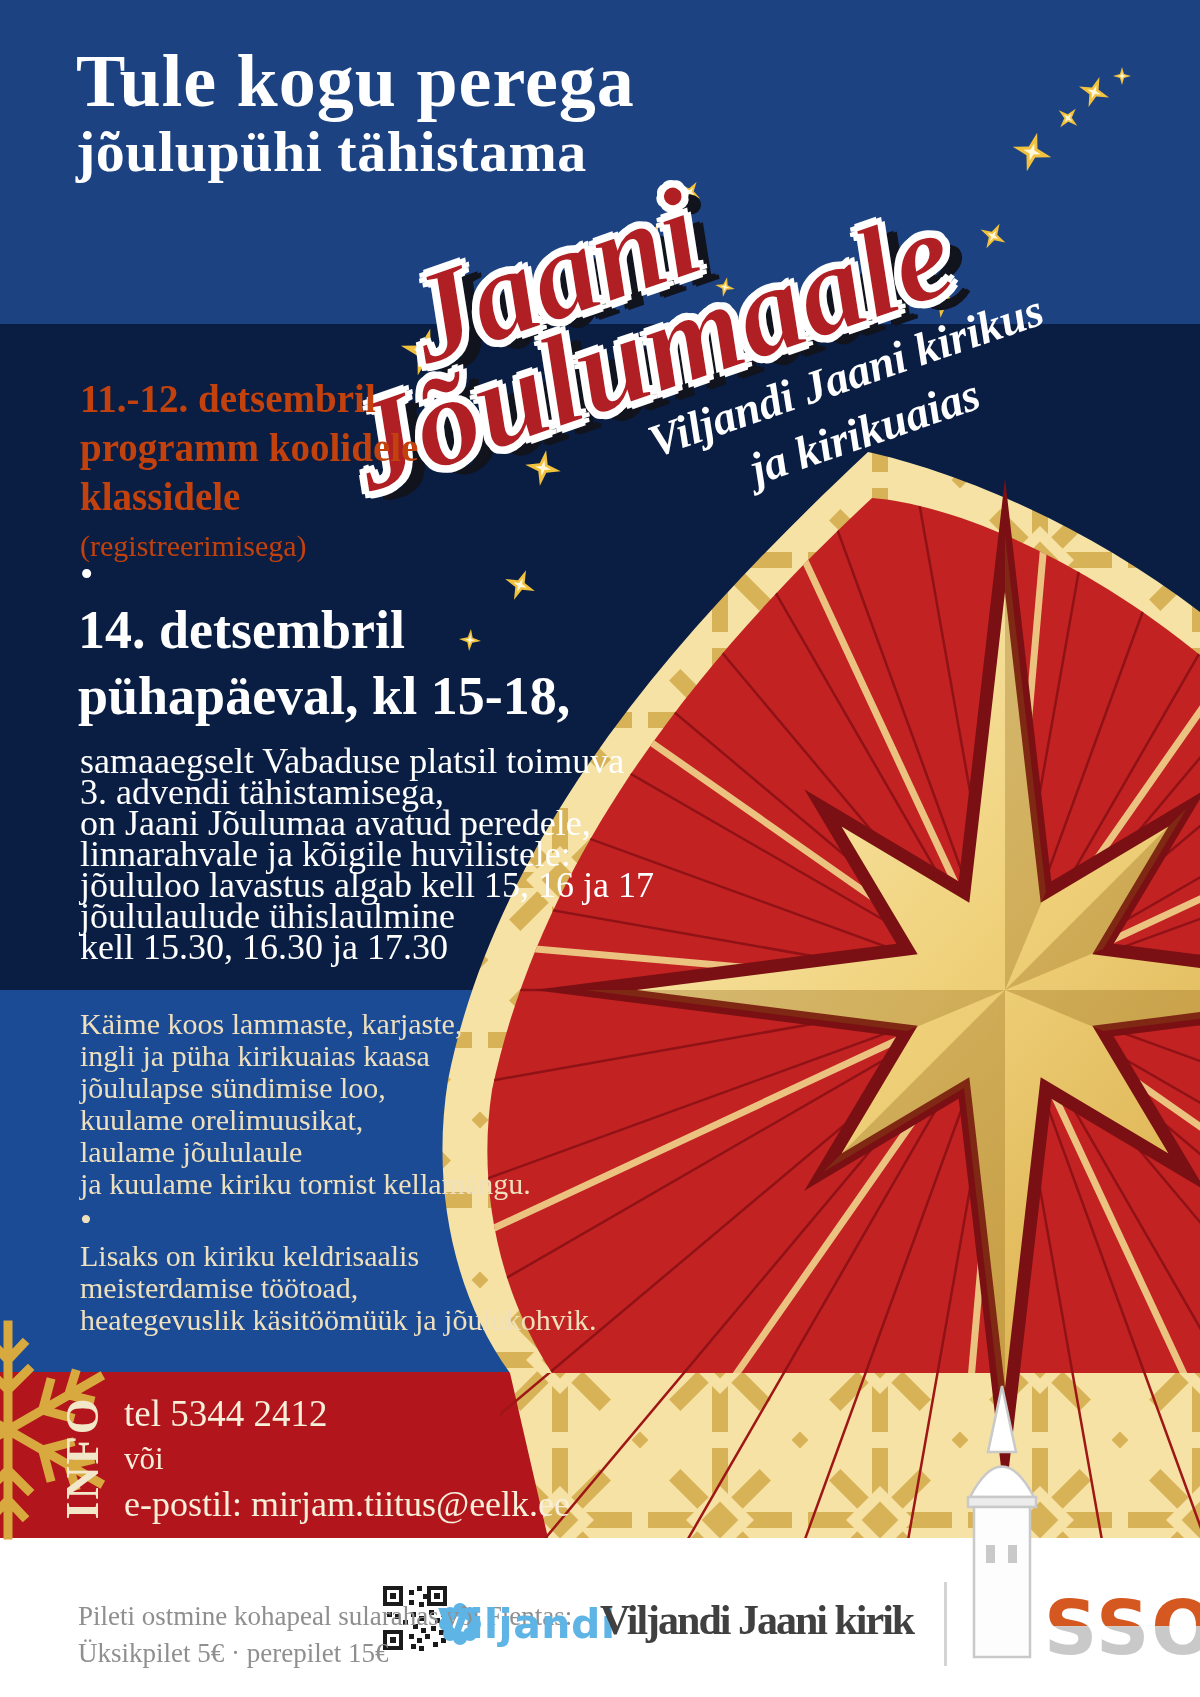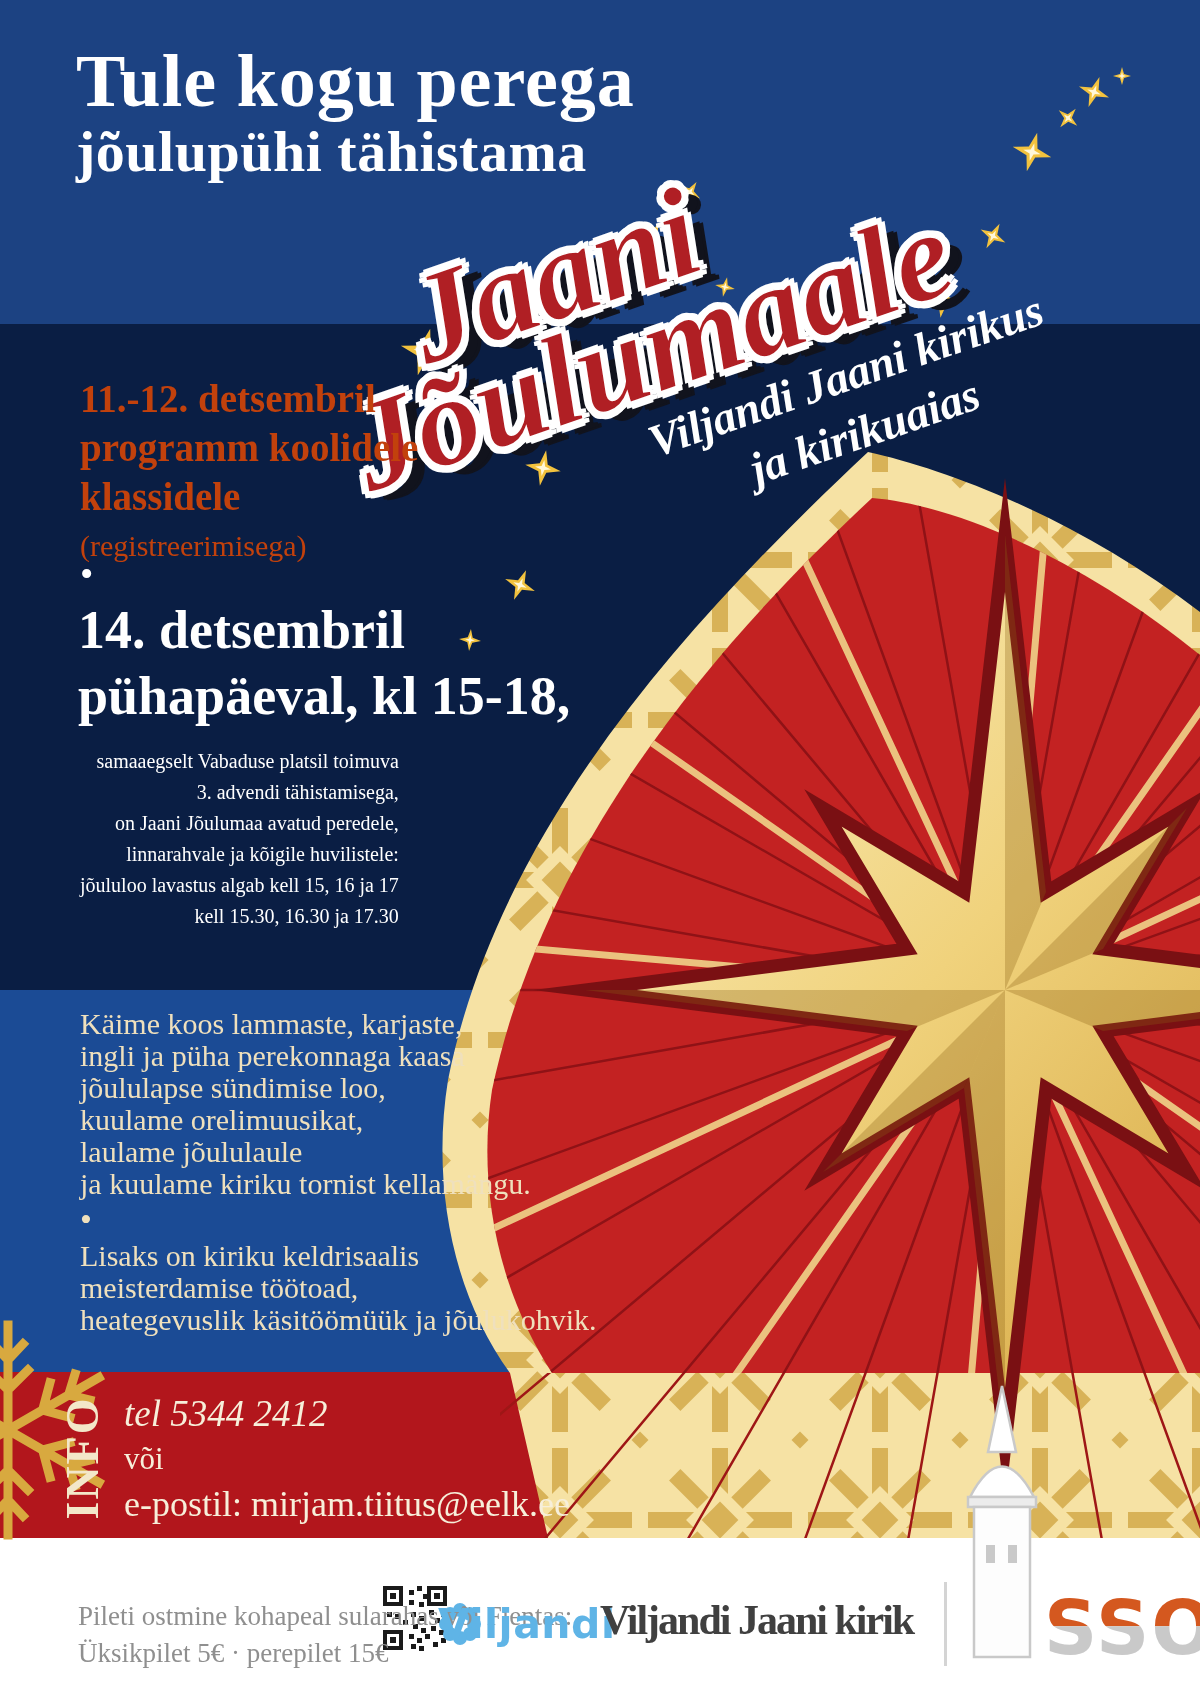--- a/index.html
+++ b/index.html
@@ -32,29 +32,29 @@
   .title .l2{font-size:128px;margin-top:-34px;}
 
   .subtitle{left:600px;top:430px;width:500px;transform:rotate(-19deg);transform-origin:0 0;
     color:#ffffff;font-style:italic;font-weight:700;font-size:46px;text-align:center;line-height:1.28;}
 
   .block1{left:80px;top:375px;color:#c2410c;font-family:Liberation Serif, serif;}
   .block1 .b{font-size:39px;font-weight:700;line-height:1.25;}
   .block1 .note{font-size:30px;margin-top:8px;}
   .bullet1{left:80px;top:552px;color:#ffffff;font-size:38px;}
   .sunday-head{left:78px;top:598px;color:#ffffff;font-weight:700;font-size:54px;line-height:1.22;}
-  .sunday-body{left:80px;top:746px;color:#ffffff;font-size:20px;line-height:31px;text-align:right;}
+  .sunday-body{left:80px;top:746px;color:#ffffff;font-size:36px;line-height:31px;}
 
   .activities{left:80px;top:1008px;color:#efe0bd;font-size:30px;line-height:32px;}
   .activities .blt{font-size:34px;line-height:40px;}
 
   .info-label{left:22px;top:1398px;width:120px;height:120px;display:flex;align-items:center;justify-content:center;
     transform:rotate(-90deg);color:#f3e7c9;font-weight:700;font-size:46px;letter-spacing:2px;}
   .info-contact{left:124px;top:1392px;color:#f7efda;}
-  .info-contact .p1{font-size:37px;font-style:italic;}
+  .info-contact .p1{font-size:37px;}
   .info-contact .p2{font-size:31px;margin-top:6px;}
   .info-contact .p3{font-size:36px;margin-top:6px;font-family:Liberation Serif, serif;}
 
   .footer-pay{left:78px;top:1601px;color:#8f8f8f;font-size:27px;}
   .footer-price{left:78px;top:1638px;color:#8f8f8f;font-size:27px;text-align:center;}
 
   .viljandi{left:438px;top:1600px;display:flex;align-items:center;gap:10px;}
   .viljandi .vtext{font-family:"DejaVu Sans","Liberation Sans",sans-serif;font-weight:700;
     font-size:41px;color:#5fb4e6;letter-spacing:.5px;}
 
@@ -267,26 +267,27 @@
   <div class="txt sunday-head">
     <div class="line">14. detsembril</div>
     <div class="line"><span>pühapäeval,</span><span> kl 15-18,</span></div>
   </div>
   <div class="txt sunday-body">
     <div class="line">samaaegselt Vabaduse platsil toimuva</div>
     <div class="line">3. advendi tähistamisega,</div>
     <div class="line">on Jaani Jõulumaa avatud peredele,</div>
     <div class="line">linnarahvale ja kõigile huvilistele:</div>
     <div class="line">jõululoo lavastus algab kell 15, 16 ja 17</div>
+    <div class="line">jõululaulude ühislaulmine</div>
     <div class="line">kell 15.30, 16.30 ja 17.30</div>
   </div>
 
   <div class="txt activities">
     <div class="line">Käime koos lammaste, karjaste,</div>
-    <div class="line">ingli ja püha perekonnaga kaasa</div>
+    <div class="line">ingli ja püha kirikuaias kaasa</div>
     <div class="line">jõululapse sündimise loo,</div>
     <div class="line">kuulame orelimuusikat,</div>
     <div class="line">laulame jõululaule</div>
     <div class="line">ja kuulame kiriku tornist kellamängu.</div>
     <div class="line blt">•</div>
     <div class="line">Lisaks on kiriku keldrisaalis</div>
     <div class="line">meisterdamise töötoad,</div>
     <div class="line">heategevuslik käsitöömüük ja jõulukohvik.</div>
   </div>
 

